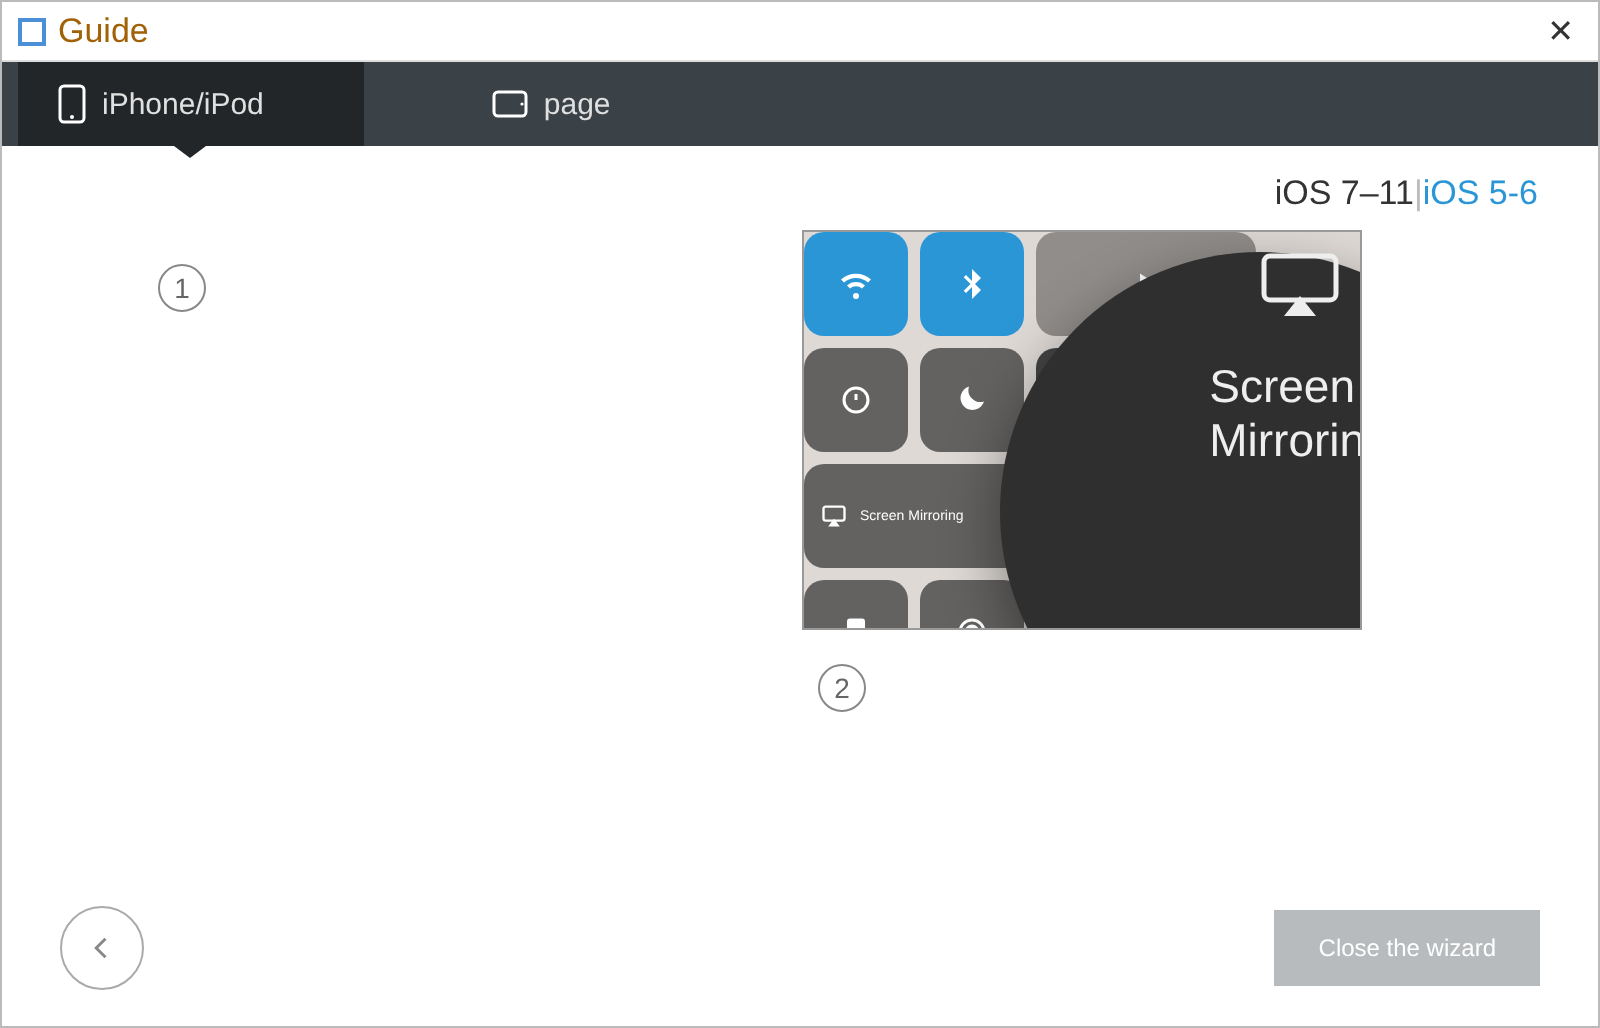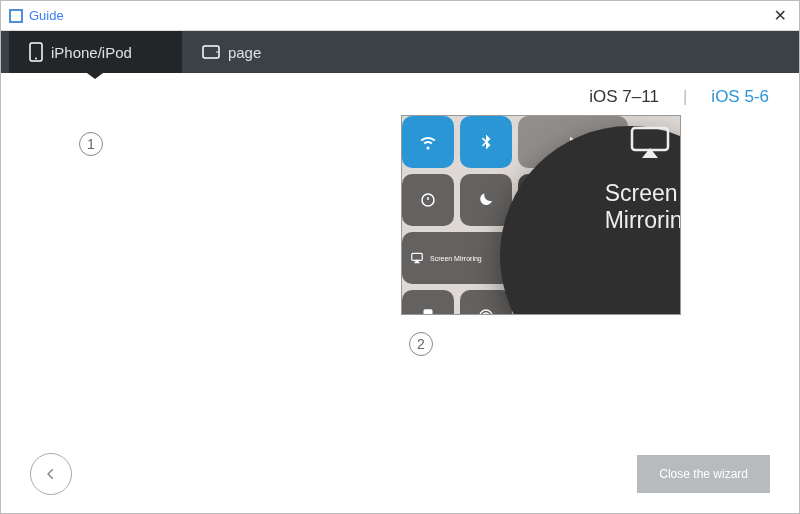--- a/index.html
+++ b/index.html
@@ -1,30 +1,30 @@
 <!DOCTYPE html>
 <html><head>
 <meta charset="utf-8">
 <style>
   * { box-sizing: border-box; margin: 0; padding: 0; }
   body { font-family: "Segoe UI", Arial, sans-serif; background: #fff; width: 800px; height: 514px; overflow: hidden; border: 1px solid #bbb; }
   
   .titlebar { height: 30px; display: flex; align-items: center; justify-content: space-between; padding: 0 8px; border-bottom: 1px solid #ddd; background: #fff; }
   .titlebar-left { display: flex; align-items: center; gap: 6px; }
   .titlebar-icon { width: 14px; height: 14px; border: 2px solid #4a90d9; background: #fff; }
-  .titlebar-title { font-size: 13px; color: #3b82f6; }
+  .titlebar-title { font-size: 17px; color: #a16207; }
   .titlebar-close { font-size: 16px; color: #333; cursor: pointer; padding: 0 4px; }
   
-  .tabbar { height: 42px; background: #3a4147; display: flex; align-items: stretch; padding-left: 8px; }
+  .tabbar { height: 42px; background: #3a4147; display: flex; align-items: stretch; padding-left: 8px; gap: 44px; }
   .tab { display: flex; align-items: center; gap: 8px; color: #e0e0e0; font-size: 15px; padding: 0 50px 0 20px; cursor: pointer; position: relative; }
   .tab.active { background: #222629; }
   .tab.active::after { content: ""; position: absolute; bottom: -6px; left: 50%; transform: translateX(-50%); width: 0; height: 0; border-left: 8px solid transparent; border-right: 8px solid transparent; border-top: 6px solid #222629; z-index: 2; }
   .icon-phone { display: inline-flex; }
   
-  .toplinks { display: flex; justify-content: flex-end; align-items: center; gap: 24px; padding: 14px 30px 8px 30px; font-size: 17px; color: #888; }
+  .toplinks { display: flex; justify-content: flex-end; align-items: center; gap: 0; padding: 14px 30px 8px 30px; font-size: 17px; color: #888; }
   .toplinks .link { color: #333; cursor: pointer; }
   .toplinks .link.active { color: #2b96d6; }
   .toplinks .sep { color: #bbb; }
   
   .steps { display: flex; gap: 30px; padding: 0 70px 0 70px; }
   .step { width: 300px; }
   
   .img-box { width: 280px; height: 200px; background: #222; position: relative; overflow: hidden; border: 1px solid #999; }
   
   

